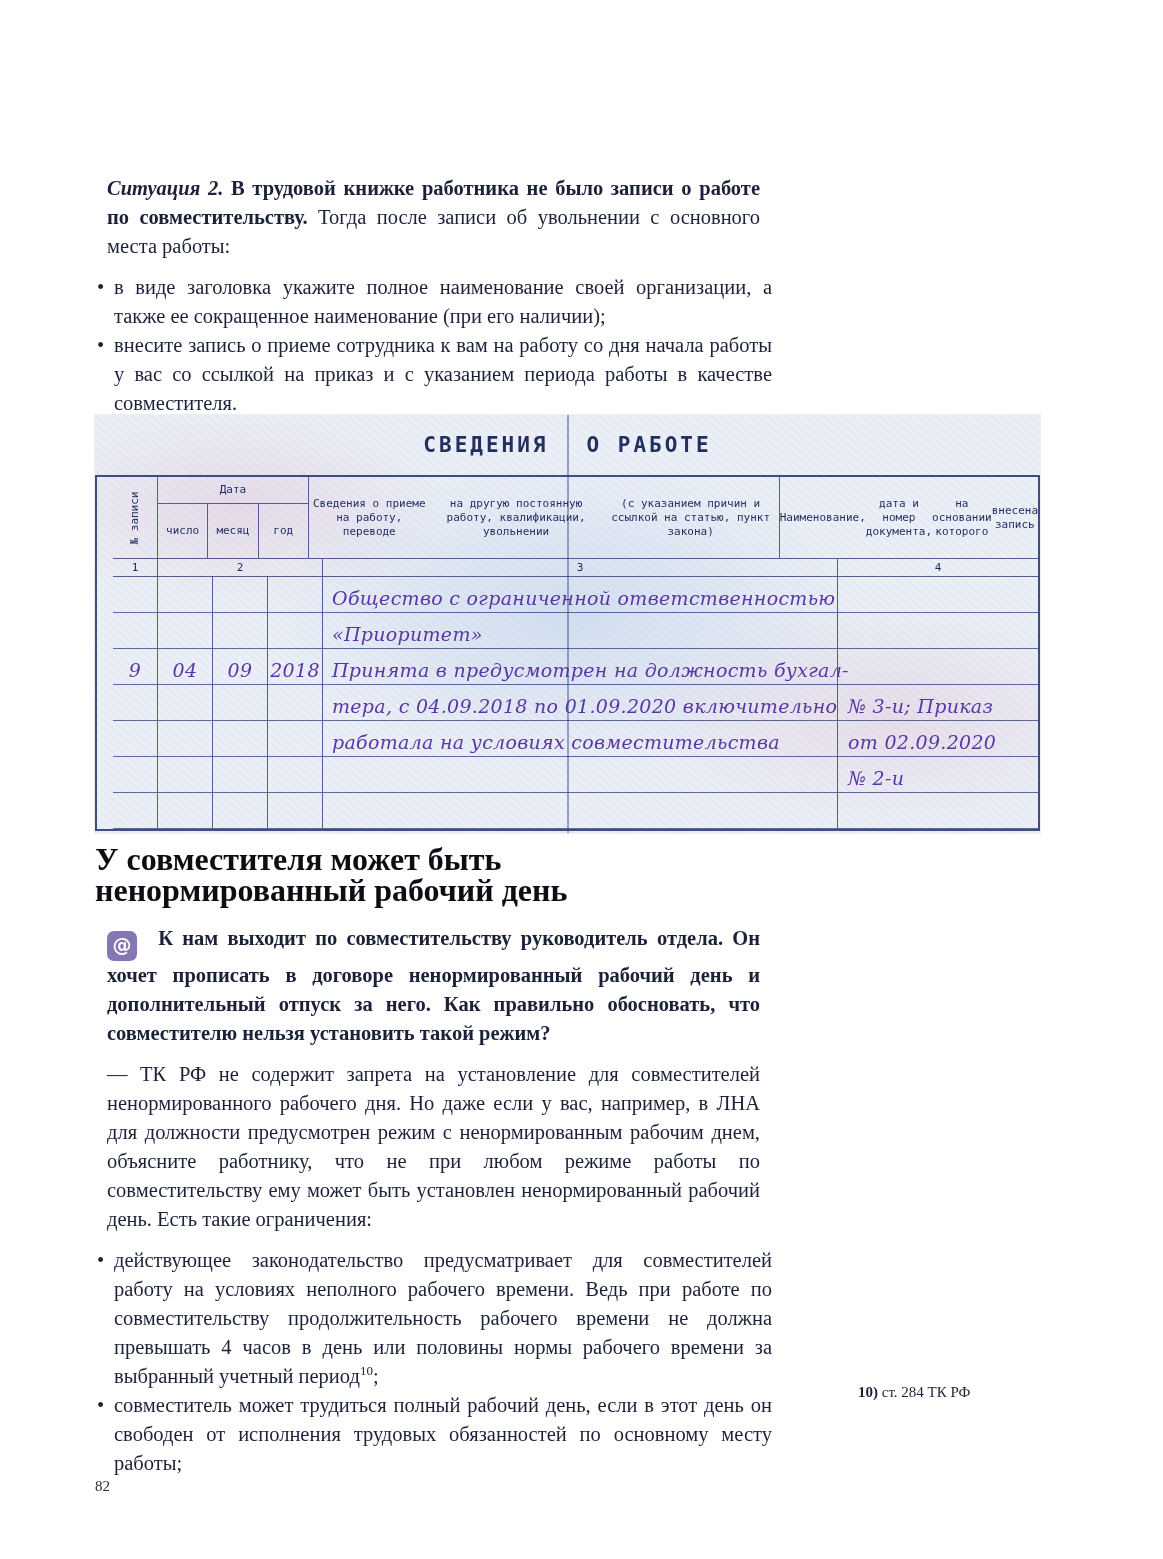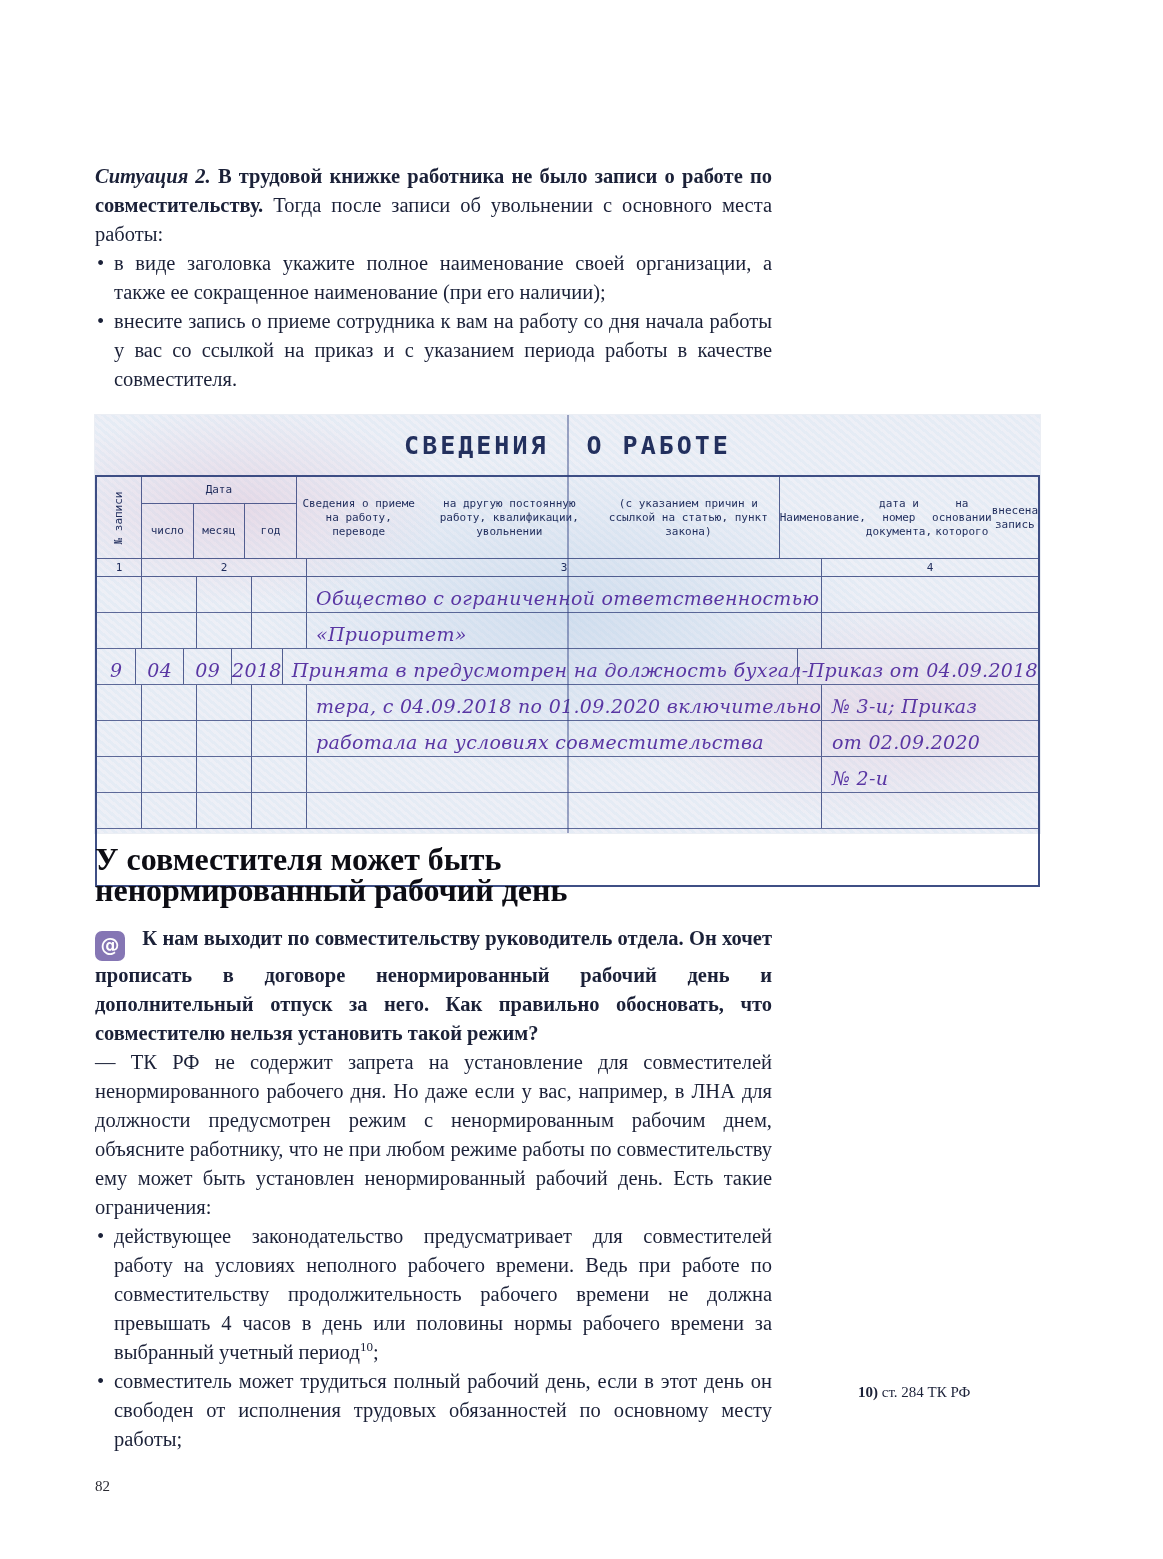--- a/index.html
+++ b/index.html
@@ -27,21 +27,21 @@
 
   
   .flow {
     position: absolute;
     left: 95px;
     width: 677px;
     font-size: 20.5px;
     line-height: 29px;
     text-align: justify;
   }
-  .flow p { margin: 0; }
+  .flow p { margin: 12px; }
   .sit-label { font-weight: bold; font-style: italic; }
   b, .bold { font-weight: bold; }
 
   .bullet {
     position: relative;
     padding-left: 19px;
   }
   .bullet::before {
     content: "\2022";
     position: absolute;
@@ -70,31 +70,32 @@
     z-index: 3;
   }
   .wb-title {
     height: 60px;
     display: flex;
     align-items: center;
     justify-content: center;
     gap: 38px;
     font-family: "DejaVu Sans Mono", monospace;
     font-weight: bold;
-    font-size: 25px;
+    font-size: 21px;
     letter-spacing: 3px;
     color: #23305e;
   }
   .wb-grid {
     position: relative;
-    height: 412px;
+    height: 356px;
     border: 2px solid rgba(42,60,120,0.9);
     overflow: hidden;
     font-family: "DejaVu Sans Mono", monospace;
     color: #1f2c5c;
+    padding-left: 16px;
   }
   .wb-line { border-right: 1px solid rgba(45,60,120,0.8); }
   .wb-head {
     display: flex;
     height: 82px;
     border-bottom: 1px solid rgba(45,60,120,0.8);
     font-size: 11px;
     line-height: 14px;
     text-align: center;
   }
@@ -256,21 +257,20 @@
         <div class="rc c-year wb-line hw"></div>
         <div class="rc c-info wb-line hw">«Приоритет»</div>
         <div class="rc c-doc hw"></div>
       </div>
       <div class="wb-row">
         <div class="rc c-no wb-line hw">9</div>
         <div class="rc c-day wb-line hw">04</div>
         <div class="rc c-month wb-line hw">09</div>
         <div class="rc c-year wb-line hw">2018</div>
         <div class="rc c-info wb-line hw">Принята в предусмотрен на должность бухгал-</div>
-        <div class="rc c-doc hw">Приказ от 04.09.2018</div>
       </div>
       <div class="wb-row">
         <div class="rc c-no wb-line hw"></div>
         <div class="rc c-day wb-line hw"></div>
         <div class="rc c-month wb-line hw"></div>
         <div class="rc c-year wb-line hw"></div>
         <div class="rc c-info wb-line hw">тера, с 04.09.2018 по 01.09.2020 включительно</div>
         <div class="rc c-doc hw">№ 3-и; Приказ</div>
       </div>
       <div class="wb-row">

